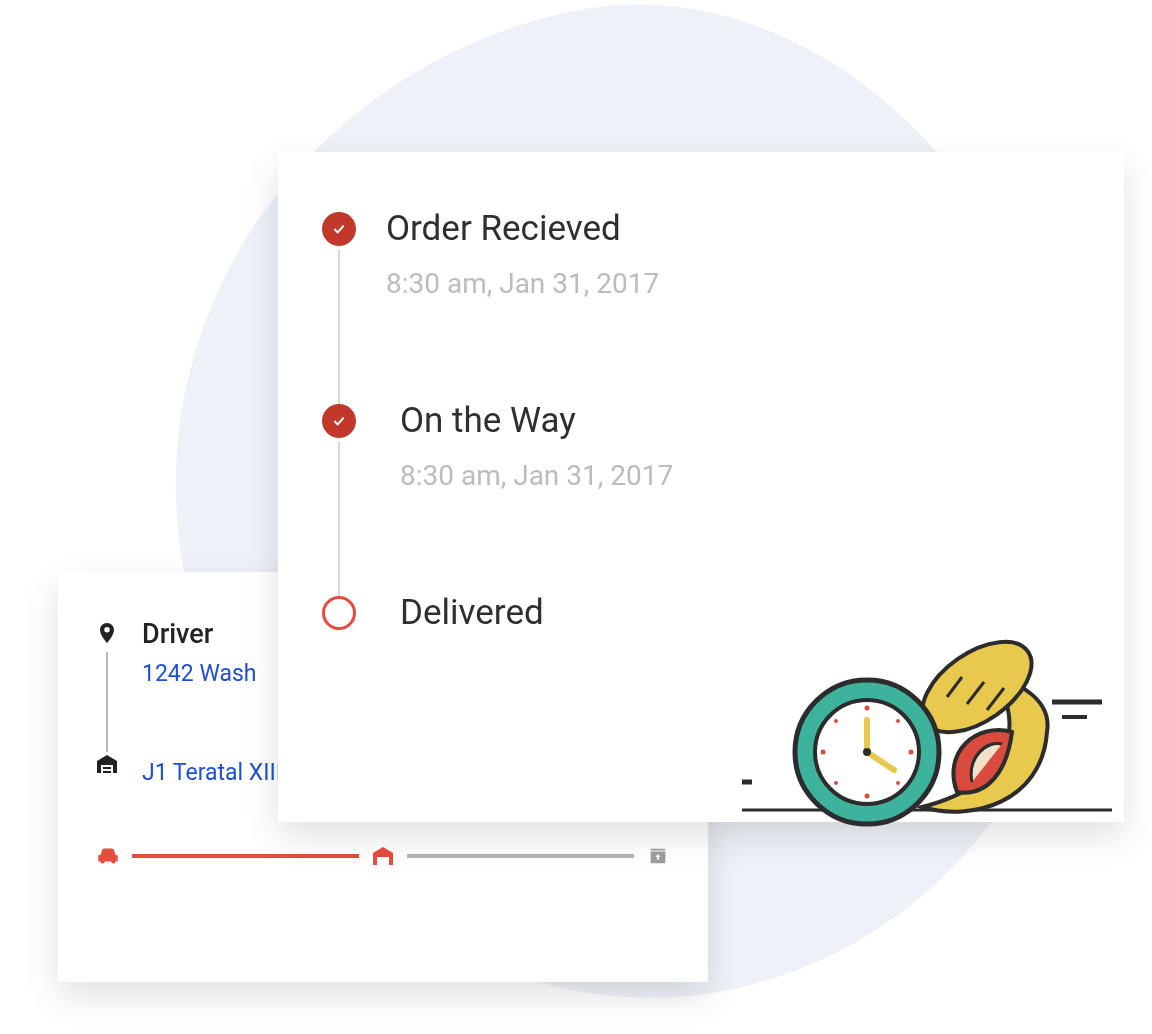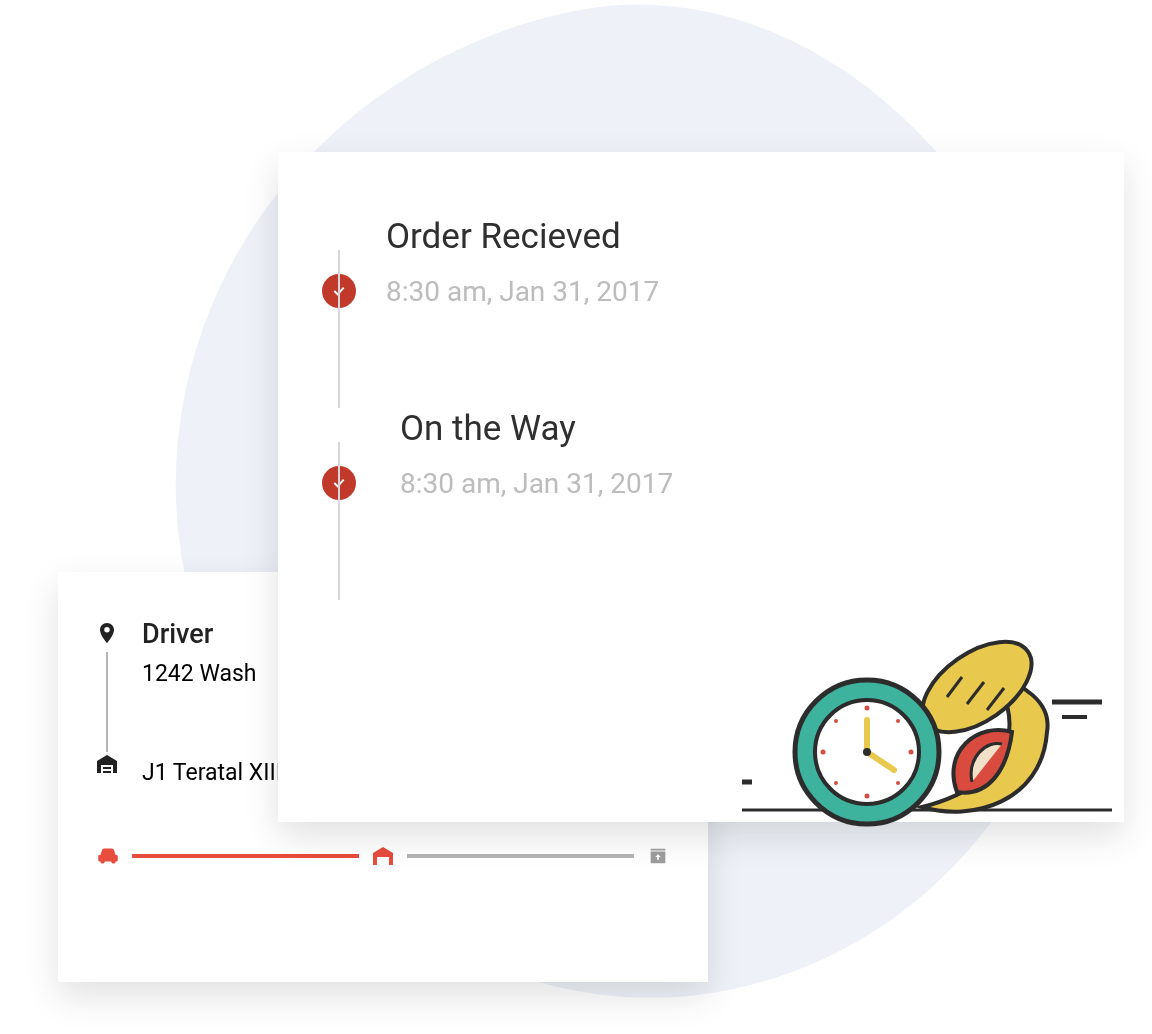--- a/index.html
+++ b/index.html
@@ -51,21 +51,21 @@
   }
   .route-connector {
     position:absolute;
     left: 12px;
     top: 34px;
     width: 2px;
     height: 100px;
     background:#b5b5b5;
   }
   .route-label { font-size: 27px; color:#222; font-weight:500; }
-  .route-sub { font-size: 23px; color:#000000; margin-top:10px; }
+  .route-sub { font-size: 23px; color:#1d4ed8; margin-top:10px; }
   .route-row + .route-row { margin-top: 62px; }
   .progress-track {
     margin-top: 56px;
     display:flex;
     align-items:center;
     gap:10px;
   }
   .p-icon {
     width:28px; height:28px;
     display:flex;align-items:center;justify-content:center;
@@ -80,21 +80,21 @@
   .timeline-card {
     left: 278px;
     top: 152px;
     width: 846px;
     height: 670px;
     z-index: 2;
     padding: 56px 44px 40px 44px;
   }
   .tl-row {
     display:flex;
-    align-items:flex-end;
+    align-items:flex-start;
     gap:30px;
     position:relative;
     min-height:100px;
   }
   .tl-row + .tl-row { margin-top: 92px; gap: 44px; }
   .tl-badge {
     width:34px;height:34px;border-radius:50%;
     flex-shrink:0;
     display:flex;align-items:center;justify-content:center;
     margin-top:4px;
@@ -191,20 +191,26 @@
           <polyline points="5,12 10,17 19,7"></polyline>
         </svg>
     </div>
     <div>
       <div class="tl-title">On the Way</div>
       <div class="tl-time">8:30 am, Jan 31, 2017</div>
     </div>
     <div class="tl-connector"></div>
   </div>
 
+  <div class="tl-row">
+    <div class="tl-badge open"></div>
+    <div>
+      <div class="tl-title">Delivered</div>
+    </div>
+  </div>
 
   <div class="illus">
     <svg viewBox="0 0 370 210" width="370" height="210">
 
       <line x1="0" y1="188" x2="370" y2="188" stroke="#2c2c2c" stroke-width="3"></line>
 
       <line x1="-25" y1="160" x2="10" y2="160" stroke="#2c2c2c" stroke-width="5"></line>
       <line x1="310" y1="80" x2="360" y2="80" stroke="#2c2c2c" stroke-width="5"></line>
       <line x1="320" y1="95" x2="345" y2="95" stroke="#2c2c2c" stroke-width="4"></line>
 

